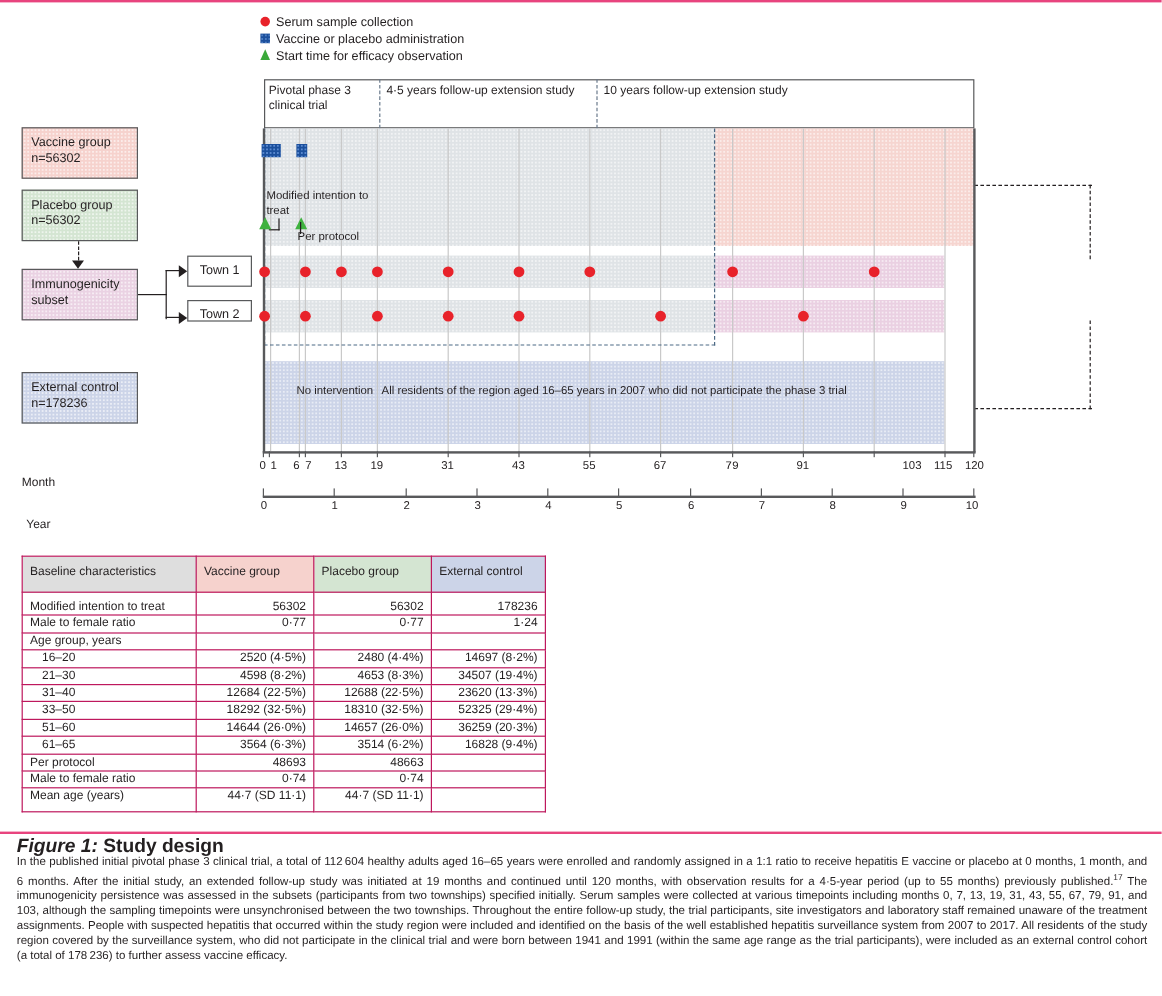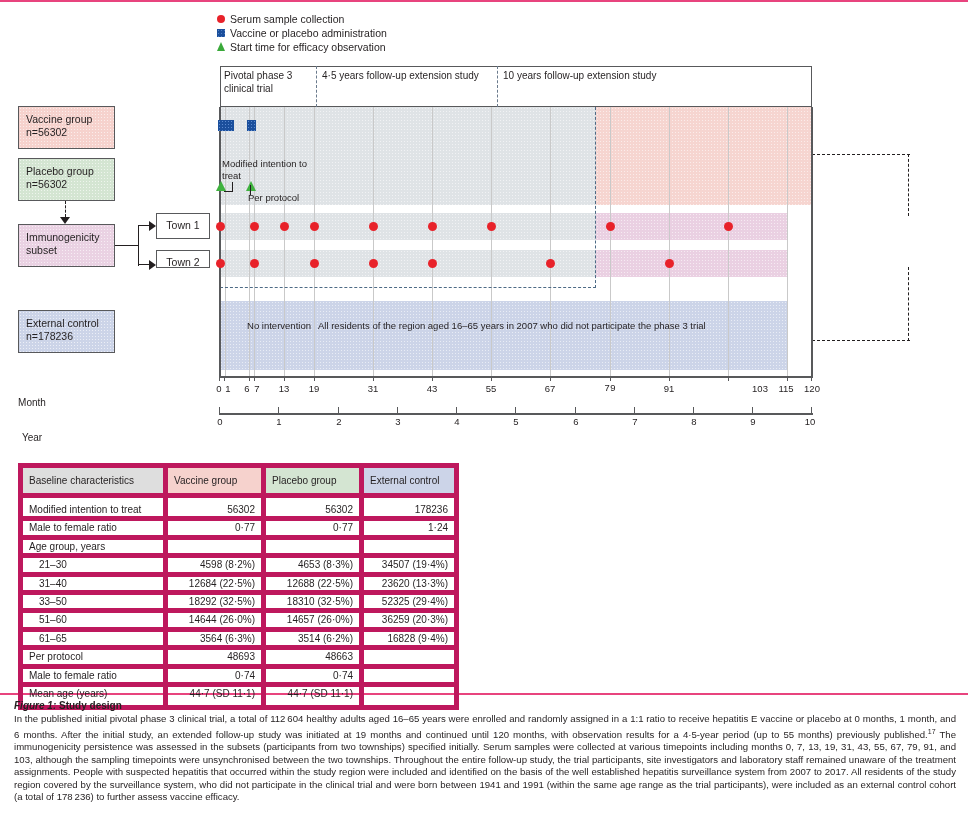--- a/index.html
+++ b/index.html
@@ -122,37 +122,37 @@
 
   
   #year-axis-line { position:absolute; left:219px; top:411px; width:594px; height:1.6px; background:#58595b; }
   .ytick { position:absolute; top:405px; width:1px; height:7px; background:#58595b; }
   .ylab  { position:absolute; top:414px; font-size:9.5px; color:#231f20; transform:translateX(-50%); }
   #year-cap { position:absolute; left:0; top:430px; width:968px; text-align:center; font-size:10px; }
   #year-cap span { position:relative; left:-452px; }
 
   
   #tbl { position:absolute; left:18px; top:461px; border-collapse:collapse; font-size:10px; }
-  #tbl td, #tbl th { border:5px solid #be185d; padding:0; vertical-align:top; }
+  #tbl td, #tbl th { border:1px solid #be185d; padding:0; vertical-align:top; }
   #tbl thead th { height:30px; font-weight:normal; text-align:left; padding:7px 6px 0 6px; }
   .th-base { background:#dedede; width:145px; }
   .th-vac  { background:#f6d2cd; width:98px; }
   .th-pla  { background:#d4e5d2; width:98px; }
   .th-ext  { background:#ccd4e8; width:95px; }
   #tbl tbody td { padding:0 6px; height:13.4px; line-height:13.4px; }
   #tbl tbody tr:first-child td { padding-top:5px; }
   #tbl tbody tr:last-child td { padding-bottom:5px; }
   .cell-label { text-align:left; }
   .cell-num   { text-align:right; }
   .cell-num.r { text-align:right; padding-right:18px; }
   .indent { padding-left:16px !important; }
 
   
   #caption { position:absolute; left:14px; top:700px; width:942px; font-size:9.6px; line-height:12.4px; color:#231f20; }
-  #cap-head { font-size:10px; margin-bottom:1px; }
+  #cap-head { font-size:16px; margin-bottom:1px; }
   #cap-head .fig-no { font-style:italic; font-weight:bold; }
   #cap-head .fig-ttl { font-weight:bold; }
   #cap-body { text-align:justify; }
   sup { font-size:7px; vertical-align:super; }
 </style>
 </head>
 <body>
 
 <div id="top-rule"></div>
 <div id="mid-rule"></div>
@@ -356,20 +356,26 @@
           <td class="cell-num">0·77</td>
           <td class="cell-num">1·24</td>
         </tr>
         <tr>
           <td class="cell-label">Age group, years</td>
           <td class="cell-num"></td>
           <td class="cell-num"></td>
           <td class="cell-num"></td>
         </tr>
         <tr>
+          <td class="cell-label indent">16–20</td>
+          <td class="cell-num r">2520 (4·5%)</td>
+          <td class="cell-num r">2480 (4·4%)</td>
+          <td class="cell-num r">14697 (8·2%)</td>
+        </tr>
+        <tr>
           <td class="cell-label indent">21–30</td>
           <td class="cell-num r">4598 (8·2%)</td>
           <td class="cell-num r">4653 (8·3%)</td>
           <td class="cell-num r">34507 (19·4%)</td>
         </tr>
         <tr>
           <td class="cell-label indent">31–40</td>
           <td class="cell-num r">12684 (22·5%)</td>
           <td class="cell-num r">12688 (22·5%)</td>
           <td class="cell-num r">23620 (13·3%)</td>

